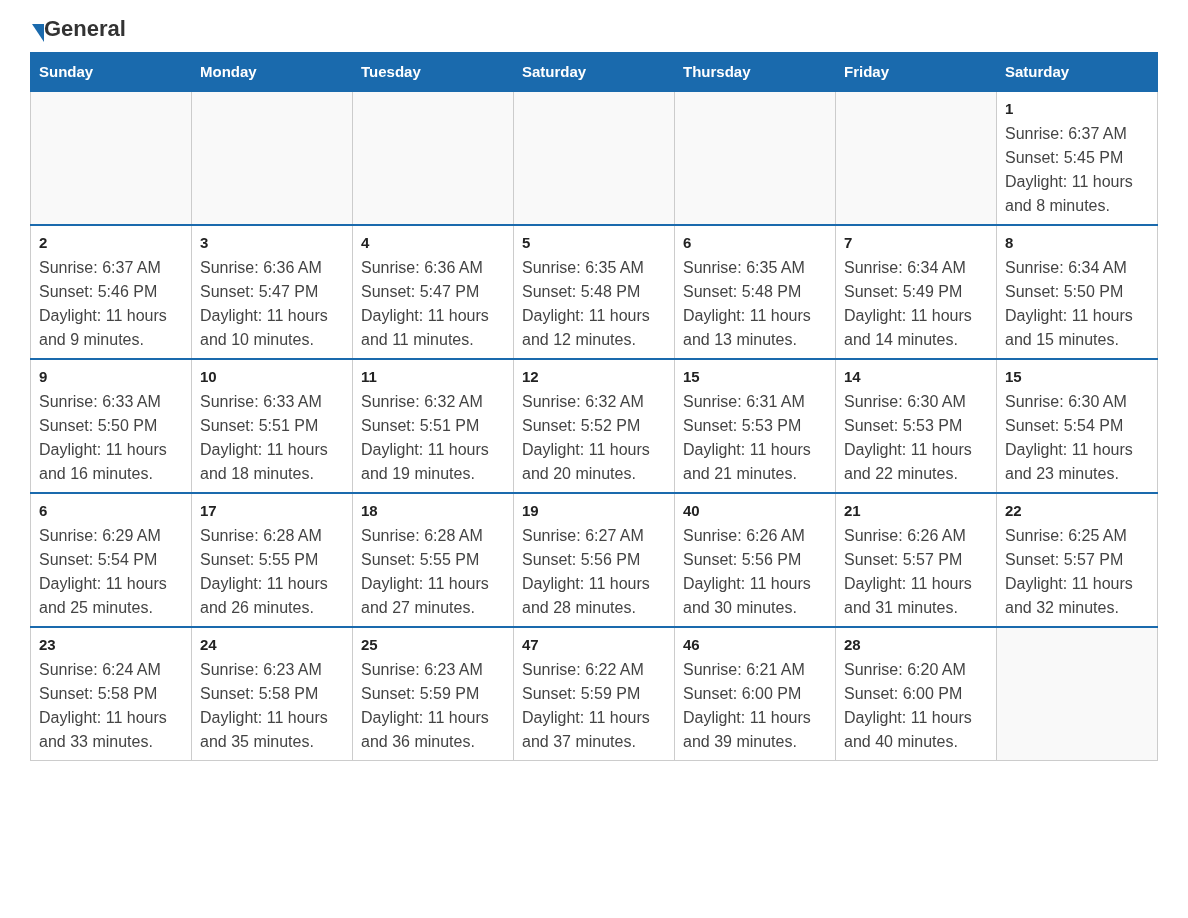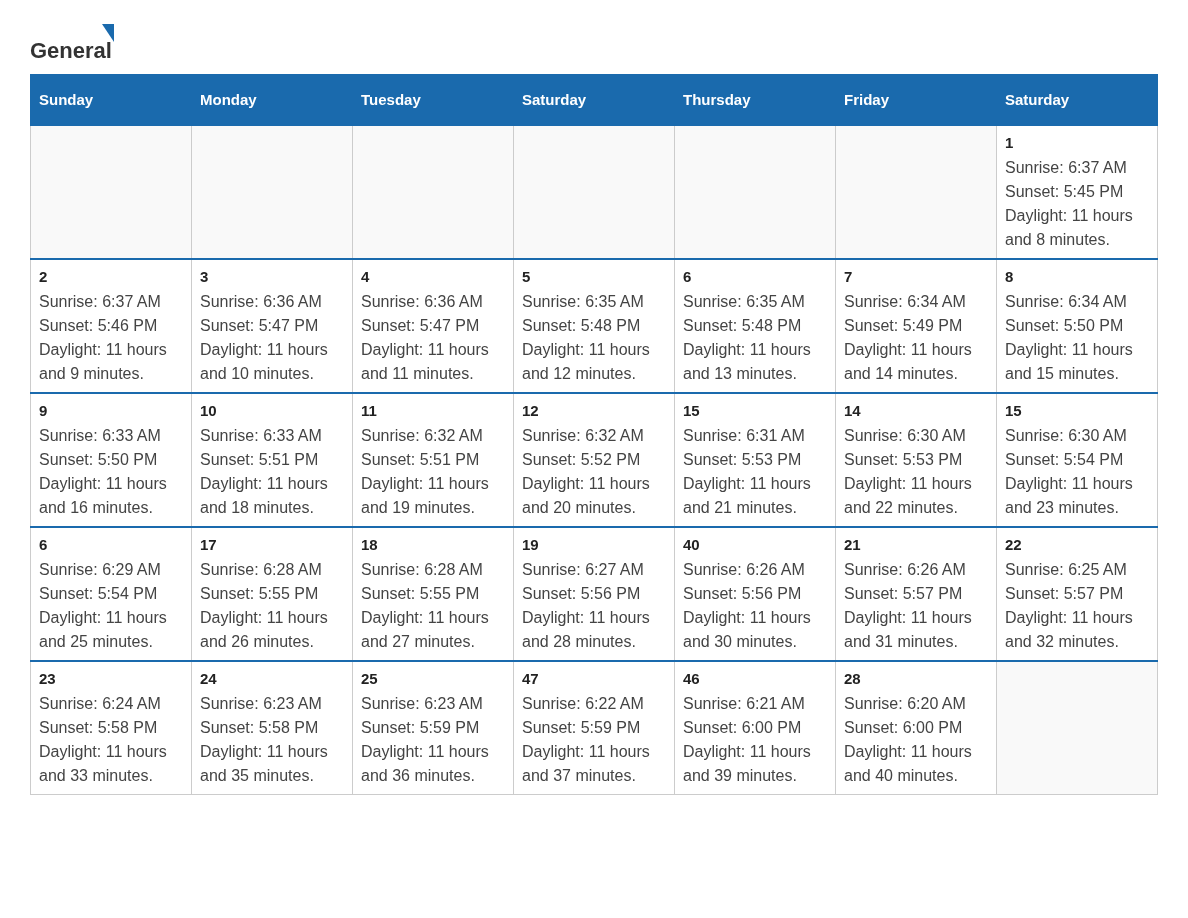--- a/index.html
+++ b/index.html
@@ -12,21 +12,21 @@
       padding: 20px 30px;
     }
     .header {
       display: flex;
       justify-content: space-between;
       align-items: flex-start;
       margin-bottom: 10px;
     }
     .logo {
       display: flex;
-      flex-direction: column;
+      flex-direction: row;
       align-items: flex-end;
     }
     .logo-top {
       display: flex;
       align-items: center;
     }
     .logo-general {
       font-size: 22px;
       font-weight: bold;
       color: #333;
@@ -61,21 +61,21 @@
       margin-top: 4px;
     }
     .calendar {
       width: 100%;
       border-collapse: collapse;
       margin-top: 10px;
     }
     .calendar th {
       background-color: #1a6aad;
       color: #fff;
-      padding: 16px 8px;
+      padding: 10px 8px;
       font-size: 15px;
       font-weight: bold;
       text-align: left;
       border: 1px solid #1a6aad;
     }
     .calendar td {
       vertical-align: top;
       padding: 6px 8px;
       border: 1px solid #ccc;
       width: calc(100% / 7);

